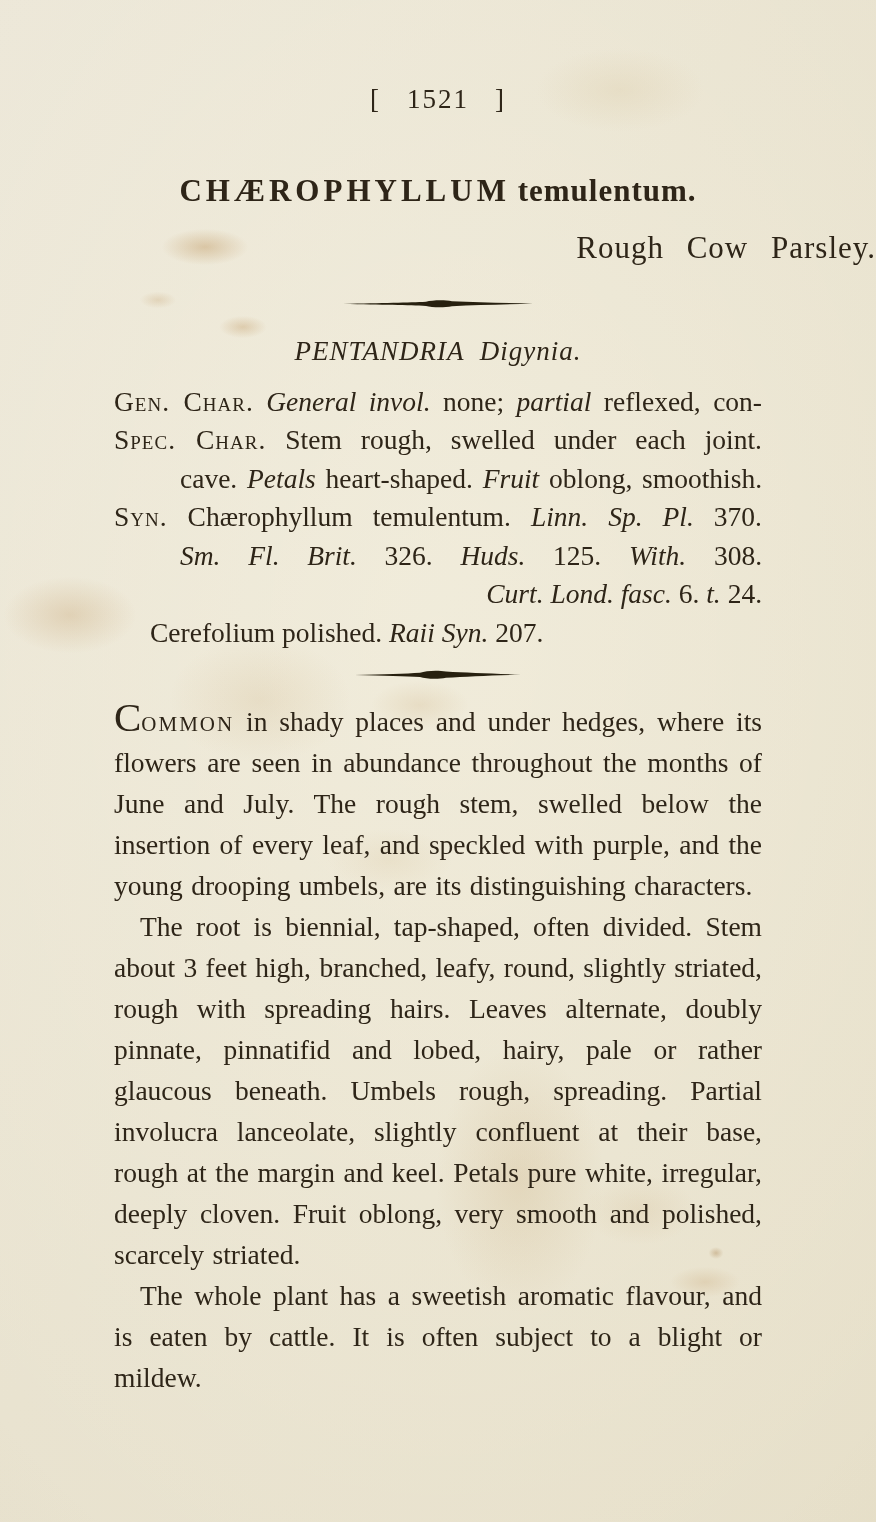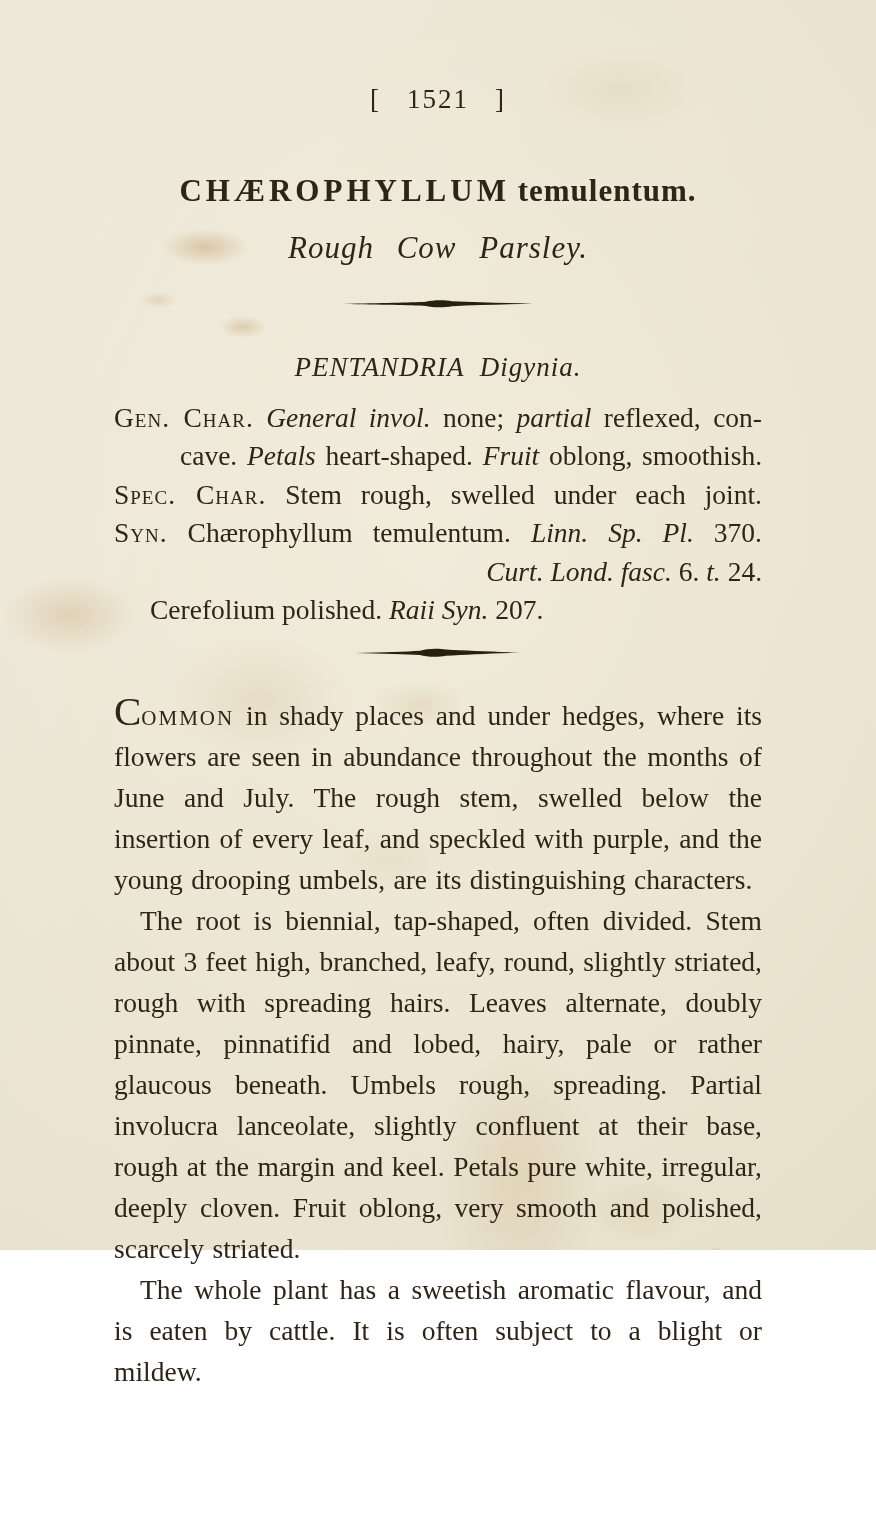--- a/index.html
+++ b/index.html
@@ -4,21 +4,21 @@
 <style>
   html, body { margin: 0; padding: 0; }
   body {
     width: 876px; height: 1522px;
     font-family: "Liberation Serif", "DejaVu Serif", serif;
     color: #2e2518;
     overflow: hidden;
   }
   .page {
     position: relative;
-    width: 876px; height: 1250px;
+    width: 876px; height: 1522px;
     background:
       radial-gradient(140% 120% at 50% 42%, rgba(255,252,238,0.35) 0%, rgba(255,252,238,0) 55%, rgba(148,122,74,0.14) 100%),
       linear-gradient(118deg, #ece7d8 0%, #e9e3d0 45%, #e7e0ca 100%);
   }
   .stains {
     position: absolute; inset: 0; pointer-events: none;
     background:
       radial-gradient(62px 26px at 205px 247px, rgba(171,116,45,0.30) 0%, rgba(171,116,45,0) 70%),
       radial-gradient(34px 16px at 243px 327px, rgba(171,116,45,0.25) 0%, rgba(171,116,45,0) 70%),
       radial-gradient(26px 12px at 158px 300px, rgba(171,116,45,0.18) 0%, rgba(171,116,45,0) 70%),
@@ -46,54 +46,53 @@
     margin-top: 58px;
     text-align: center;
     font-size: 31px;
     white-space: nowrap;
   }
   .genus { letter-spacing: 4px; margin-top: 44px; }
   .species { letter-spacing: 1px; }
 
   .common-name {
     margin-top: 12px;
-    text-align: center;
-    font-style: italic;
+    text-align: right;
     font-size: 31px;
     word-spacing: 14px;
     letter-spacing: 1px;
   }
 
   .rule { display: block; margin: 0 auto; }
   .rule-1 { margin-top: 32px; }
   .rule-2 { margin-top: 16px; margin-bottom: 14px; }
 
   .taxonomy {
-    margin-top: 42px;
+    margin-top: 26px;
     text-align: center;
     font-style: italic;
     font-size: 27px;
     word-spacing: 8px;
     letter-spacing: 1px;
   }
 
   .col { width: 648px; margin: 0 auto; }
 
   .char-block { margin-top: 16px; font-size: 27.5px; }
   .cline { line-height: 38.5px; white-space: normal; }
   .stretch { text-align: justify; text-align-last: justify; }
   .hang { padding-left: 66px; text-align: right; }
   .hang-sm { padding-left: 36px; }
 
   .run-i { font-style: italic; }
   .run-sc { font-variant: small-caps; letter-spacing: 1px; }
   .run-mc { font-variant: small-caps; font-size: 30px; letter-spacing: 2px; }
   .run-init { font-size: 41px; line-height: 28px; }
 
-  .description { margin-top: 34px; font-size: 27.5px; }
+  .description { margin-top: 18px; font-size: 27.5px; }
   .para {
     line-height: 41px;
     text-align: justify;
     word-spacing: 1.5px;
     margin: 0;
   }
   .para.indent { text-indent: 26px; }
 </style>
 </head>
 <body>
@@ -115,23 +114,24 @@
     <div class="common-name">Rough Cow Parsley.</div>
 
     <svg class="rule rule-1" width="192" height="12" viewBox="0 0 192 12" aria-hidden="true">
       <path fill="#27200f" d="M1,6 C40,5 68,4.6 84,3.8 C90,2.2 102,1.8 110,3.2 C135,4.2 165,5 191,5.7 C165,6.4 135,7 110,8.2 C102,9.6 90,9.4 84,7.9 C68,7.2 40,6.8 1,6 Z"></path>
     </svg>
 
     <div class="taxonomy">PENTANDRIA Digynia.</div>
 
     <section class="char-block col">
       <div class="cline stretch"><span class="run-sc">Gen. Char.</span><span class="run-r"> </span><span class="run-i">General invol.</span><span class="run-r"> none; </span><span class="run-i">partial</span><span class="run-r"> reflexed, con-</span></div>
+      <div class="cline stretch"><span class="run-sc">Spec. Char.</span><span class="run-r"> Stem rough, swelled under each joint.</span></div>
       <div class="cline stretch hang"><span class="run-r">cave. </span><span class="run-i">Petals</span><span class="run-r"> heart-shaped. </span><span class="run-i">Fruit</span><span class="run-r"> oblong, smoothish.</span></div>
-      <div class="cline stretch"><span class="run-sc">Spec. Char.</span><span class="run-r"> Stem rough, swelled under each joint.</span></div>
       <div class="cline stretch"><span class="run-sc">Syn.</span><span class="run-r"> Chærophyllum temulentum. </span><span class="run-i">Linn. Sp. Pl.</span><span class="run-r"> 370.</span></div>
+      <div class="cline stretch hang"><span class="run-i">Sm. Fl. Brit.</span><span class="run-r"> 326. </span><span class="run-i">Huds.</span><span class="run-r"> 125. </span><span class="run-i">With.</span><span class="run-r"> 308.</span></div>
       <div class="cline hang"><span class="run-i">Curt. Lond. fasc.</span><span class="run-r"> 6. </span><span class="run-i">t.</span><span class="run-r"> 24.</span></div>
       <div class="cline hang-sm"><span class="run-r">Cerefolium polished.  </span><span class="run-i">Raii Syn.</span><span class="run-r"> 207.</span></div>
     </section>
 
     <svg class="rule rule-2" width="168" height="14" viewBox="0 0 168 14" aria-hidden="true">
       <path fill="#27200f" d="M1,7 C30,6.2 52,5.8 66,4.8 C72,2.6 84,2 92,3.6 C112,4.8 138,5.8 167,6.6 C138,7.4 112,8.4 92,9.8 C84,11.4 72,11 66,9 C52,8.2 30,7.8 1,7 Z"></path>
     </svg>
 
     <section class="description col">
       <p class="para"><span class="run-init">C</span><span class="run-mc">ommon</span><span class="run-r"> in shady places and under hedges, where its flowers are seen in abundance throughout the months of June and July.  The rough stem, swelled below the insertion of every leaf, and speckled with purple, and the young drooping umbels, are its distinguishing characters.</span></p>

